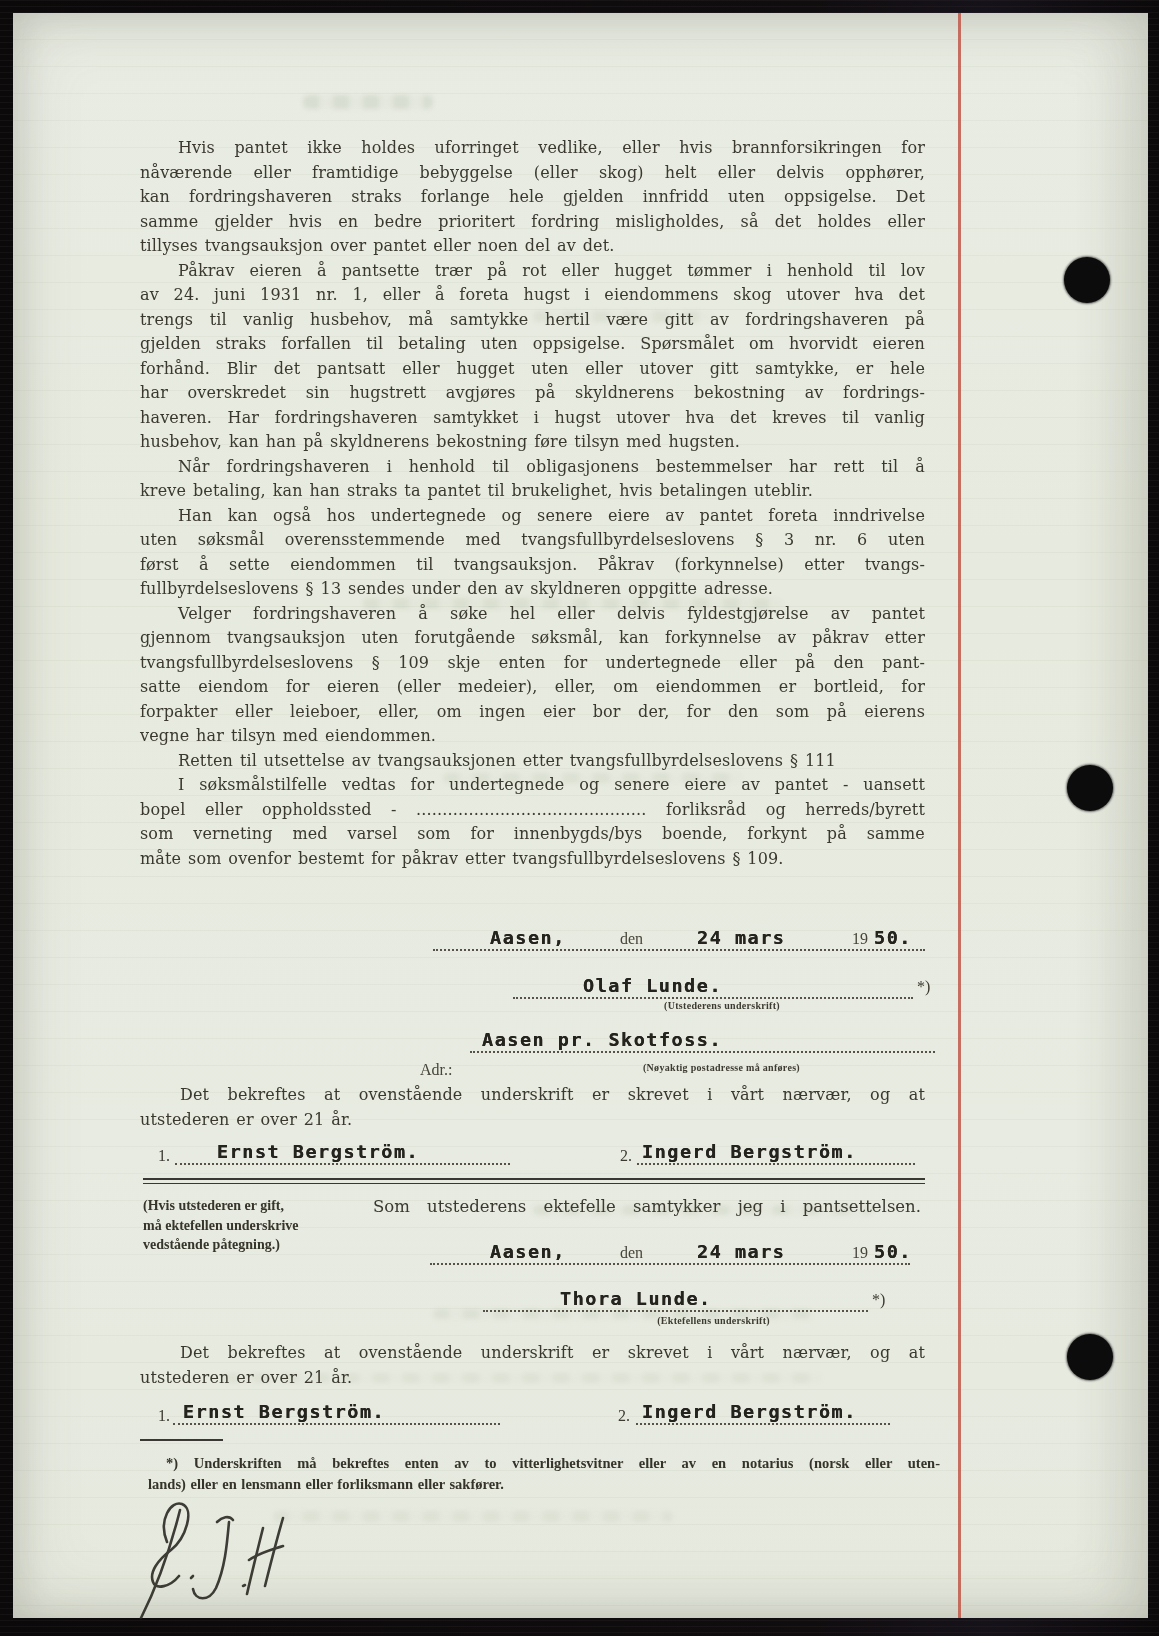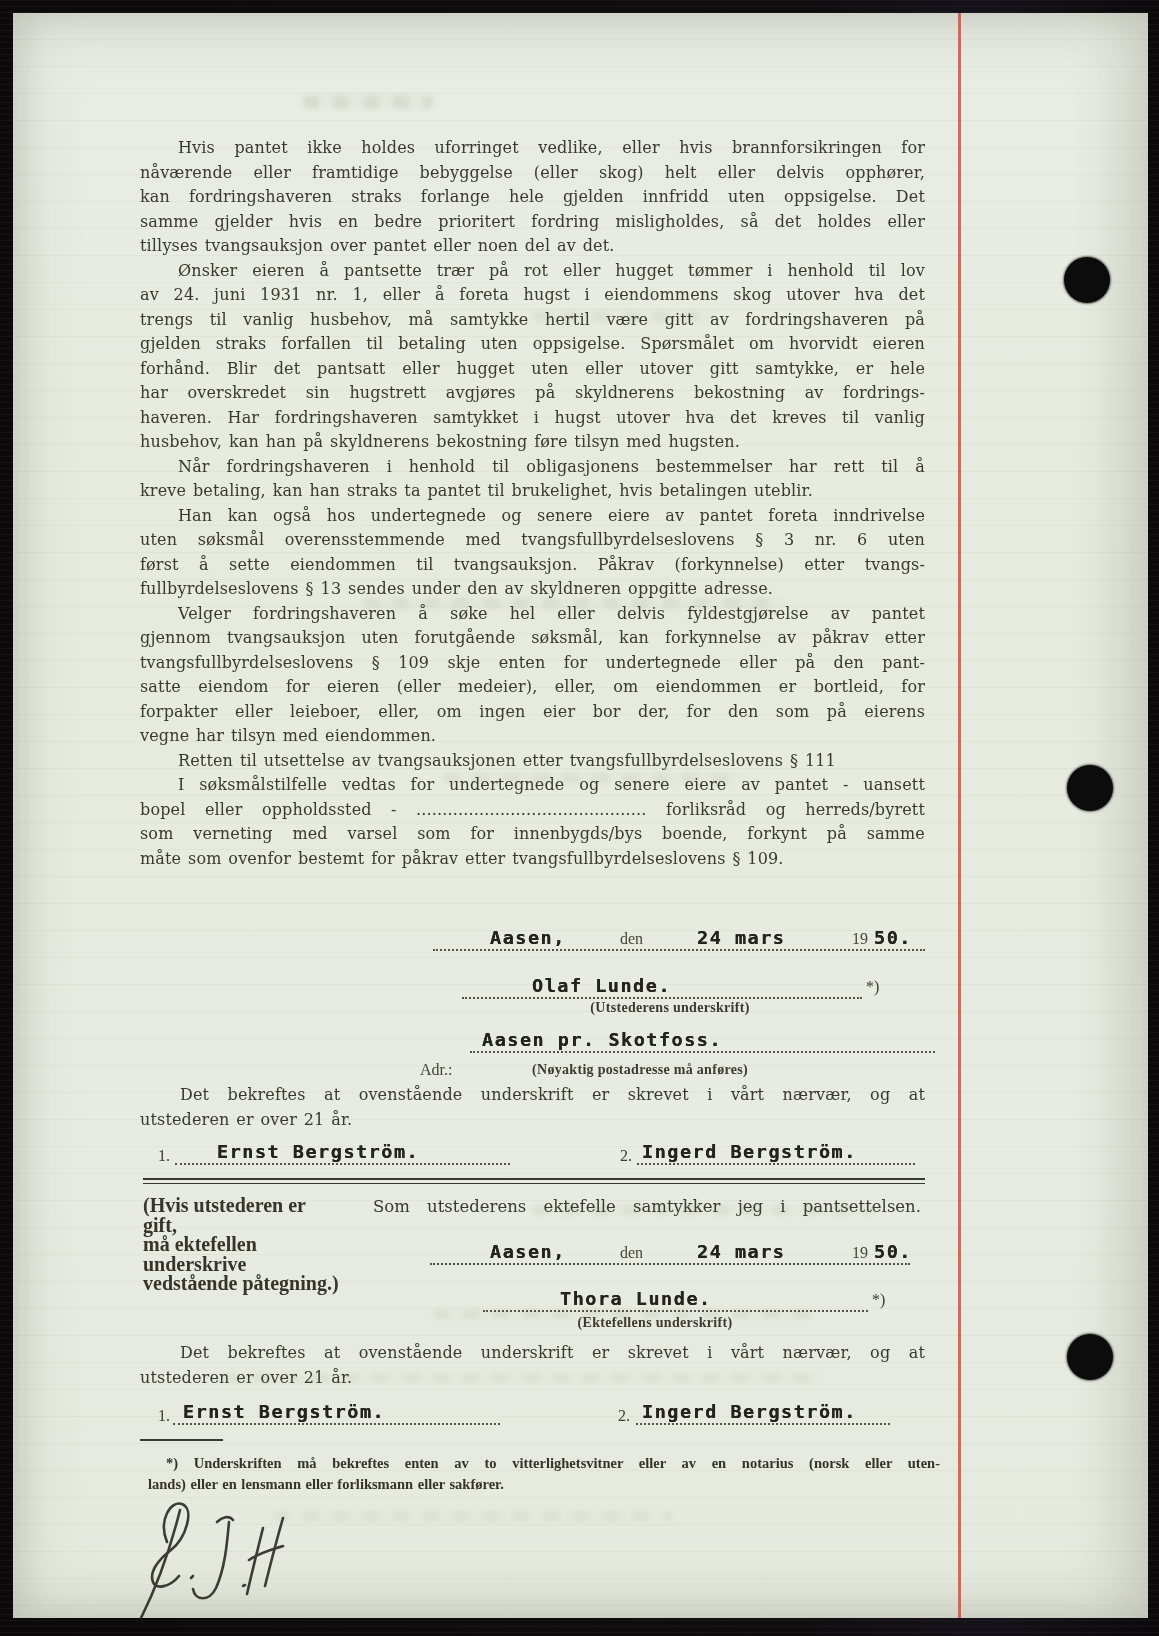--- a/index.html
+++ b/index.html
@@ -67,31 +67,31 @@
     font-size:18.5px;letter-spacing:1.5px;color:#25231e;white-space:nowrap;
     text-shadow:0 0 .5px #25231e;
   }
   .printed{
     font-family:"Liberation Serif", serif;font-size:16px;color:#47443a;white-space:nowrap;
   }
   .fill-row{position:absolute;height:31px;border-bottom:2px dotted #565247;}
   .fill-row > span{position:absolute;bottom:1px;}
   .caption{
     position:absolute;font-family:"Liberation Serif", serif;font-weight:700;
-    font-size:14px;color:#3d3a31;text-align:center;letter-spacing:.3px;white-space:nowrap;
+    font-size:10px;color:#3d3a31;text-align:right;letter-spacing:.3px;white-space:nowrap;
   }
 
   .dateline-1{left:420px;top:905px;width:492px;}
   .dateline-2{left:417px;top:1219px;width:480px;}
   .pos-place-1{left:57px;}  .pos-den-1{left:187px;bottom:0;} .pos-date-1{left:264px;}
   .pos-yp-1{left:419px;bottom:0;} .pos-y-1{left:441px;bottom:7px;}
   .pos-place-2{left:60px;}  .pos-den-2{left:190px;bottom:0;} .pos-date-2{left:267px;}
   .pos-yp-2{left:422px;bottom:0;} .pos-y-2{left:444px;bottom:7px;}
 
-  .nameline-1{left:449px;top:953px;width:400px;text-align:center;}
+  .nameline-1{left:500px;top:953px;width:400px;text-align:center;}
   .nameline-1 .name{left:70px;}
   .nameline-2{left:470px;top:1266px;width:385px;}
   .nameline-2 .name{left:77px;}
   .note-ref{left:calc(100% + 4px);bottom:2px;font-family:"Liberation Serif", serif;font-size:16px;color:#3d3a31;}
 
   .caption-issuer{left:547px;top:987px;width:220px;}
   .adr-label{position:absolute;left:407px;top:1025px;margin-top:23px;}
   .adrline{left:457px;top:1007px;width:465px;}
   .adrline .name{left:12px;}
   .caption-adr{left:467px;top:1049px;width:320px;}
@@ -108,21 +108,21 @@
   .wr1-i2{left:607px;} .wr1-s2{left:624px;width:278px;} .wr1-s2 .typed{left:5px;}
   .wr2-i1{left:145px;} .wr2-s1{left:160px;width:327px;} .wr2-s1 .typed{left:10px;}
   .wr2-i2{left:605px;} .wr2-s2{left:623px;width:254px;} .wr2-s2 .typed{left:6px;}
 
   .double-rule{
     position:absolute;left:130px;top:1165px;width:782px;height:3px;
     border-top:2.5px solid #3a3832;border-bottom:1.5px solid #3a3832;
   }
   .margin-note{
     position:absolute;left:130px;top:1183px;width:200px;
-    font-family:"Liberation Serif", serif;font-weight:700;font-size:20px;
+    font-family:"Liberation Serif", serif;font-weight:700;font-size:14px;
     line-height:19.5px;color:#36342b;
   }
   .consent{
     position:absolute;left:360px;top:1184px;width:548px;
     font-size:16.5px;color:#3a382f;text-align:justify;text-align-last:justify;
     word-spacing:2px;
   }
   .fn-rule{position:absolute;left:127px;top:1426px;width:83px;border-top:2.5px solid #3a3832;}
   .footnote{
     position:absolute;left:127px;top:1440px;width:792px;
@@ -159,21 +159,21 @@
 
   <div class="content">
     <div class="para">
         <div class="tline">Hvis pantet ikke holdes uforringet vedlike, eller hvis brannforsikringen for</div>
         <div class="tline">nåværende eller framtidige bebyggelse (eller skog) helt eller delvis opphører,</div>
         <div class="tline">kan fordringshaveren straks forlange hele gjelden innfridd uten oppsigelse. Det</div>
         <div class="tline">samme gjelder hvis en bedre prioritert fordring misligholdes, så det holdes eller</div>
         <div class="tline">tillyses tvangsauksjon over pantet eller noen del av det.</div>
       </div>
     <div class="para">
-        <div class="tline">Ønsker eieren å pantsette trær på rot eller hugget tømmer i henhold til lov</div>
+        <div class="tline">Påkrav eieren å pantsette trær på rot eller hugget tømmer i henhold til lov</div>
         <div class="tline">av 24. juni 1931 nr. 1, eller å foreta hugst i eiendommens skog utover hva det</div>
         <div class="tline">trengs til vanlig husbehov, må samtykke hertil være gitt av fordringshaveren på</div>
         <div class="tline">gjelden straks forfallen til betaling uten oppsigelse. Spørsmålet om hvorvidt eieren</div>
         <div class="tline">forhånd. Blir det pantsatt eller hugget uten eller utover gitt samtykke, er hele</div>
         <div class="tline">har overskredet sin hugstrett avgjøres på skyldnerens bekostning av fordrings-</div>
         <div class="tline">haveren. Har fordringshaveren samtykket i hugst utover hva det kreves til vanlig</div>
         <div class="tline">husbehov, kan han på skyldnerens bekostning føre tilsyn med hugsten.</div>
       </div>
     <div class="para">
         <div class="tline">Når fordringshaveren i henhold til obligasjonens bestemmelser har rett til å</div>

